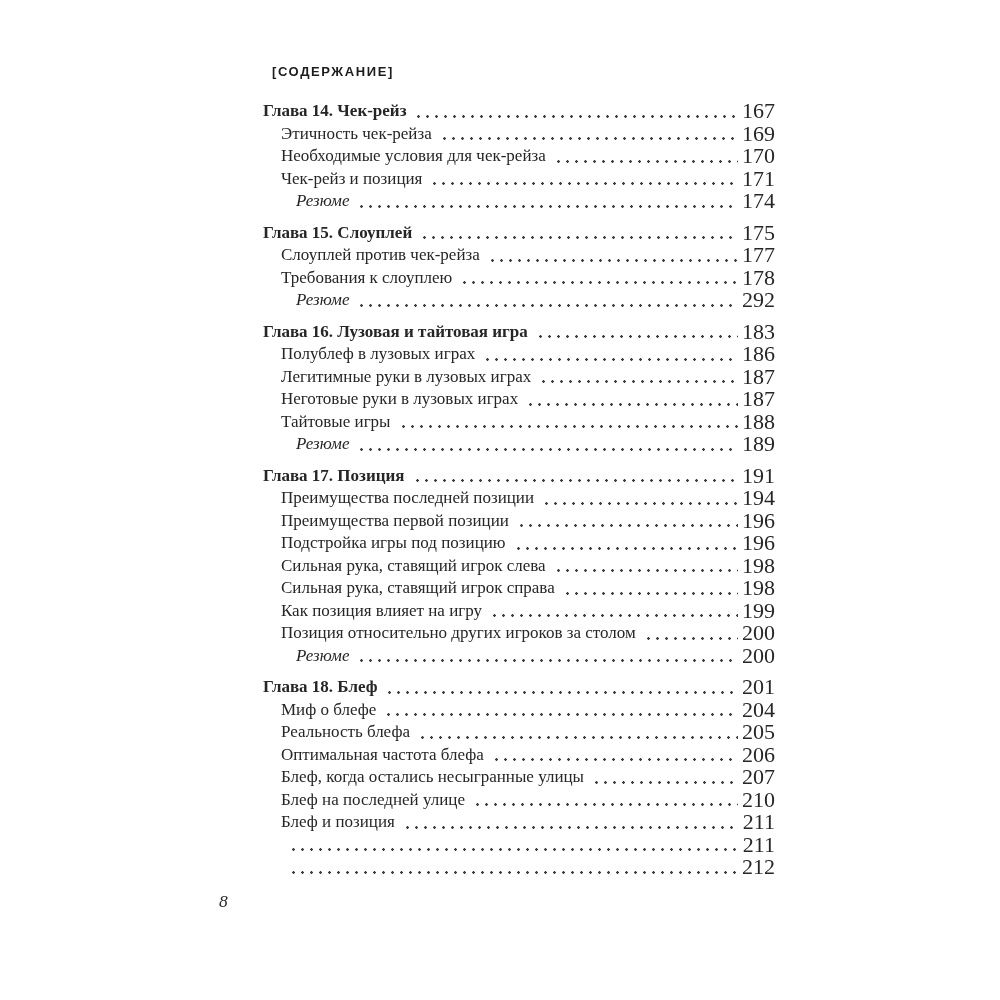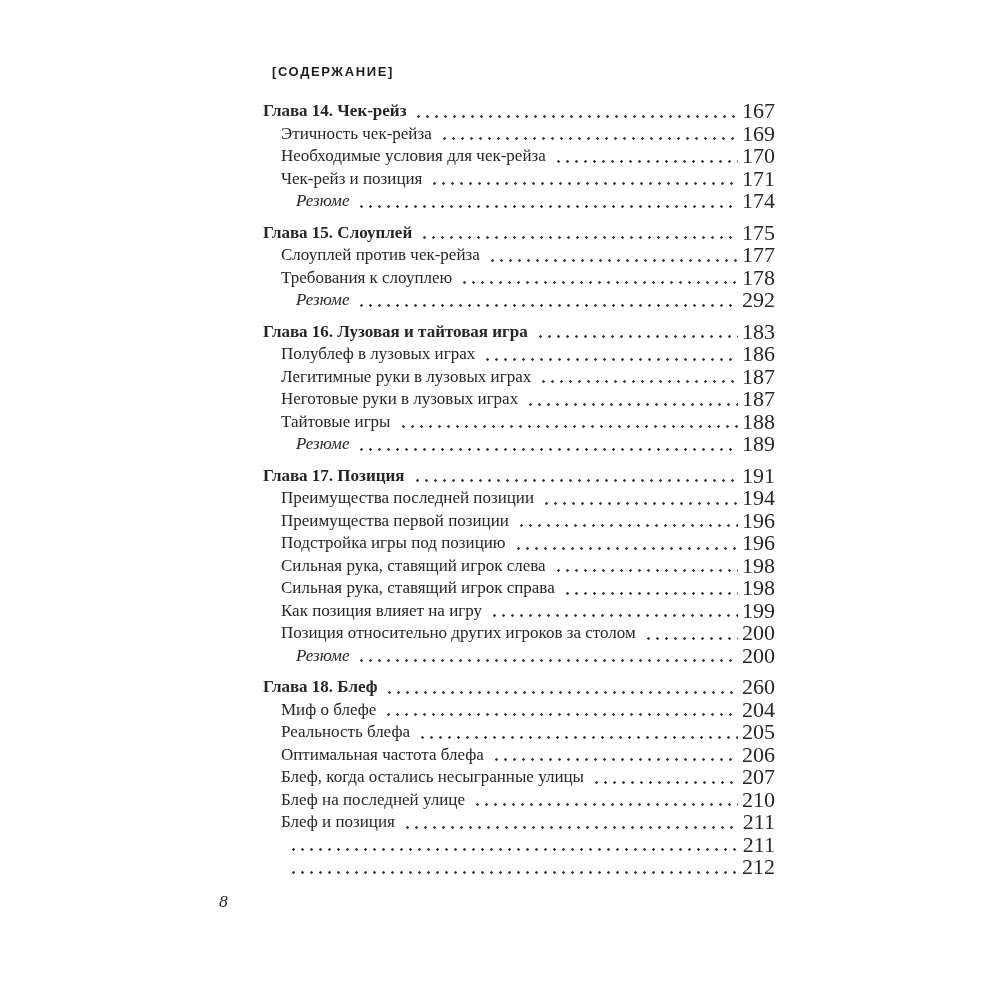--- a/index.html
+++ b/index.html
@@ -215,21 +215,21 @@
         <div class="row sub summary">
           <span class="label">Резюме</span>
           <span class="leader"></span>
           <span class="pagenum">200</span>
         </div>
       </div>
       <div class="toc-section">
         <div class="row chapter">
           <span class="label">Глава 18. Блеф</span>
           <span class="leader"></span>
-          <span class="pagenum">260</span>
+          <span class="pagenum">201</span>
         </div>
         <div class="row sub">
           <span class="label">Миф о блефе</span>
           <span class="leader"></span>
           <span class="pagenum">204</span>
         </div>
         <div class="row sub">
           <span class="label">Реальность блефа</span>
           <span class="leader"></span>
           <span class="pagenum">205</span>

